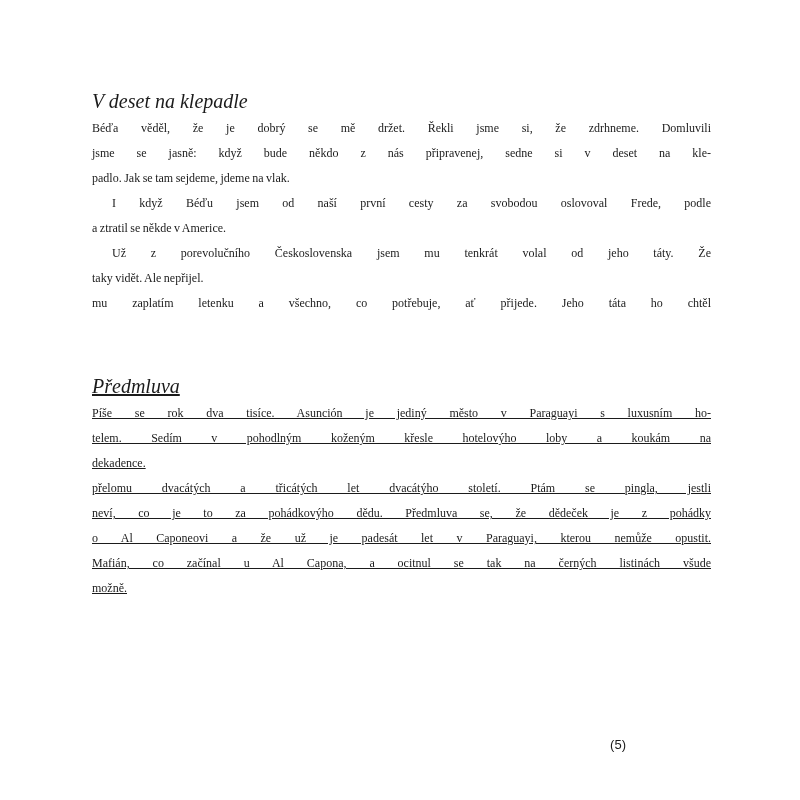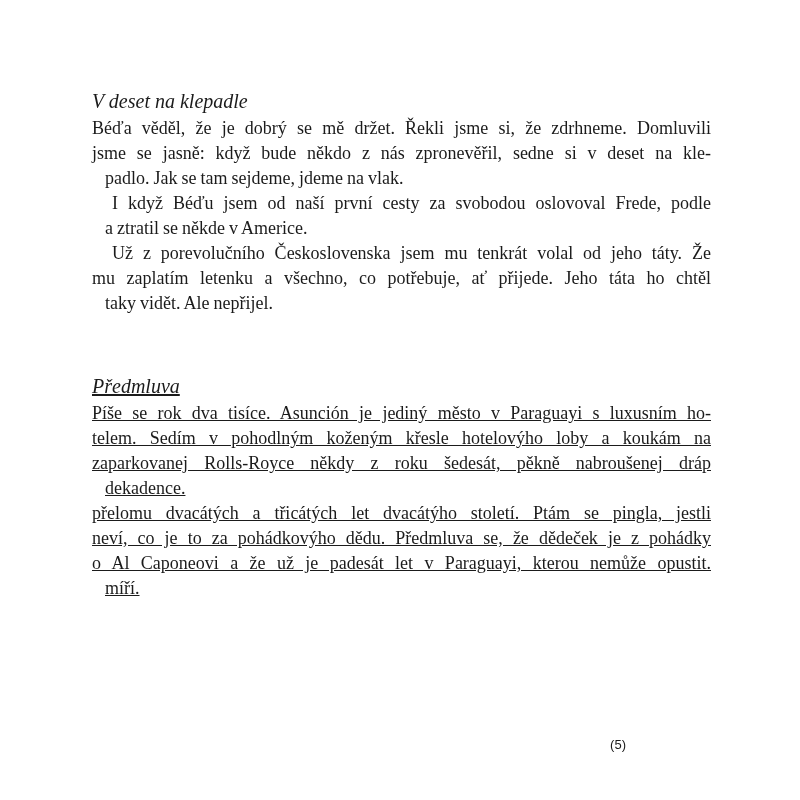--- a/index.html
+++ b/index.html
@@ -39,30 +39,29 @@
     line-height: 30px;
     margin: 0;
     padding: 0;
     text-align: left;
   }
   .paragraph {
     margin: 0;
     padding: 0;
   }
   .line {
-    font-size: 18px;
+    font-size: 12px;
     line-height: 25px;
     word-spacing: -0.5px;
     text-align: justify;
     text-align-last: justify;
     white-space: normal;
   }
   .line.final {
     text-align-last: left;
-    margin-left: 13px;
   }
   .line.indented {
     text-indent: 20px;
   }
   .page-number {
     position: absolute;
     right: 90px;
     top: 736px;
     font-family: "Liberation Sans", sans-serif;
     font-size: 13px;
@@ -73,46 +72,46 @@
 </head>
 <body>
 
 <div class="book-page">
   <div class="text-column">
     <section class="section">
       <h2 class="section-heading">V deset na klepadle</h2>
       <div class="paragraphs">
           <div class="paragraph">
             <div class="line">Béďa věděl, že je dobrý se mě držet. Řekli jsme si, že zdrhneme. Domluvili</div>
-            <div class="line">jsme se jasně: když bude někdo z nás zpronevěřil, sedne si v deset na kle-</div>
+            <div class="line">jsme se jasně: když bude někdo z nás připravenej, sedne si v deset na kle-</div>
             <div class="line final">padlo. Jak se tam sejdeme, jdeme na vlak.</div>
           </div>
           <div class="paragraph">
             <div class="line indented">I když Béďu jsem od naší první cesty za svobodou oslovoval Frede, podle</div>
             <div class="line final">a ztratil se někde v Americe.</div>
           </div>
           <div class="paragraph">
             <div class="line indented">Už z porevolučního Československa jsem mu tenkrát volal od jeho táty. Že</div>
+            <div class="line final">taky vidět. Ale nepřijel.</div>
             <div class="line">mu zaplatím letenku a všechno, co potřebuje, ať přijede. Jeho táta ho chtěl</div>
-            <div class="line final">taky vidět. Ale nepřijel.</div>
           </div>
         </div>
     </section>
     <section class="section">
       <h2 class="section-heading">Předmluva</h2>
       <div class="paragraphs">
           <div class="paragraph">
             <div class="line">Píše se rok dva tisíce. Asunción je jediný město v Paraguayi s luxusním ho-</div>
             <div class="line">telem. Sedím v pohodlným koženým křesle hotelovýho loby a koukám na</div>
-            <div class="line">zaparkovanej Rolls-Royce někdy z roku šedesát, pěkně nabroušenej dráp</div>
             <div class="line final">dekadence.</div>
           </div>
           <div class="paragraph">
             <div class="line">přelomu dvacátých a třicátých let dvacátýho století. Ptám se pingla, jestli</div>
             <div class="line">neví, co je to za pohádkovýho dědu. Předmluva se, že dědeček je z pohádky</div>
             <div class="line">o Al Caponeovi a že už je padesát let v Paraguayi, kterou nemůže opustit.</div>
-            <div class="line final">míří.</div>
+            <div class="line">Mafián, co začínal u Al Capona, a ocitnul se tak na černých listinách všude</div>
+            <div class="line final">možně.</div>
           </div>
         </div>
     </section>
   </div>
   <div class="page-number">(5)</div>
 </div>
 
 </body></html>

